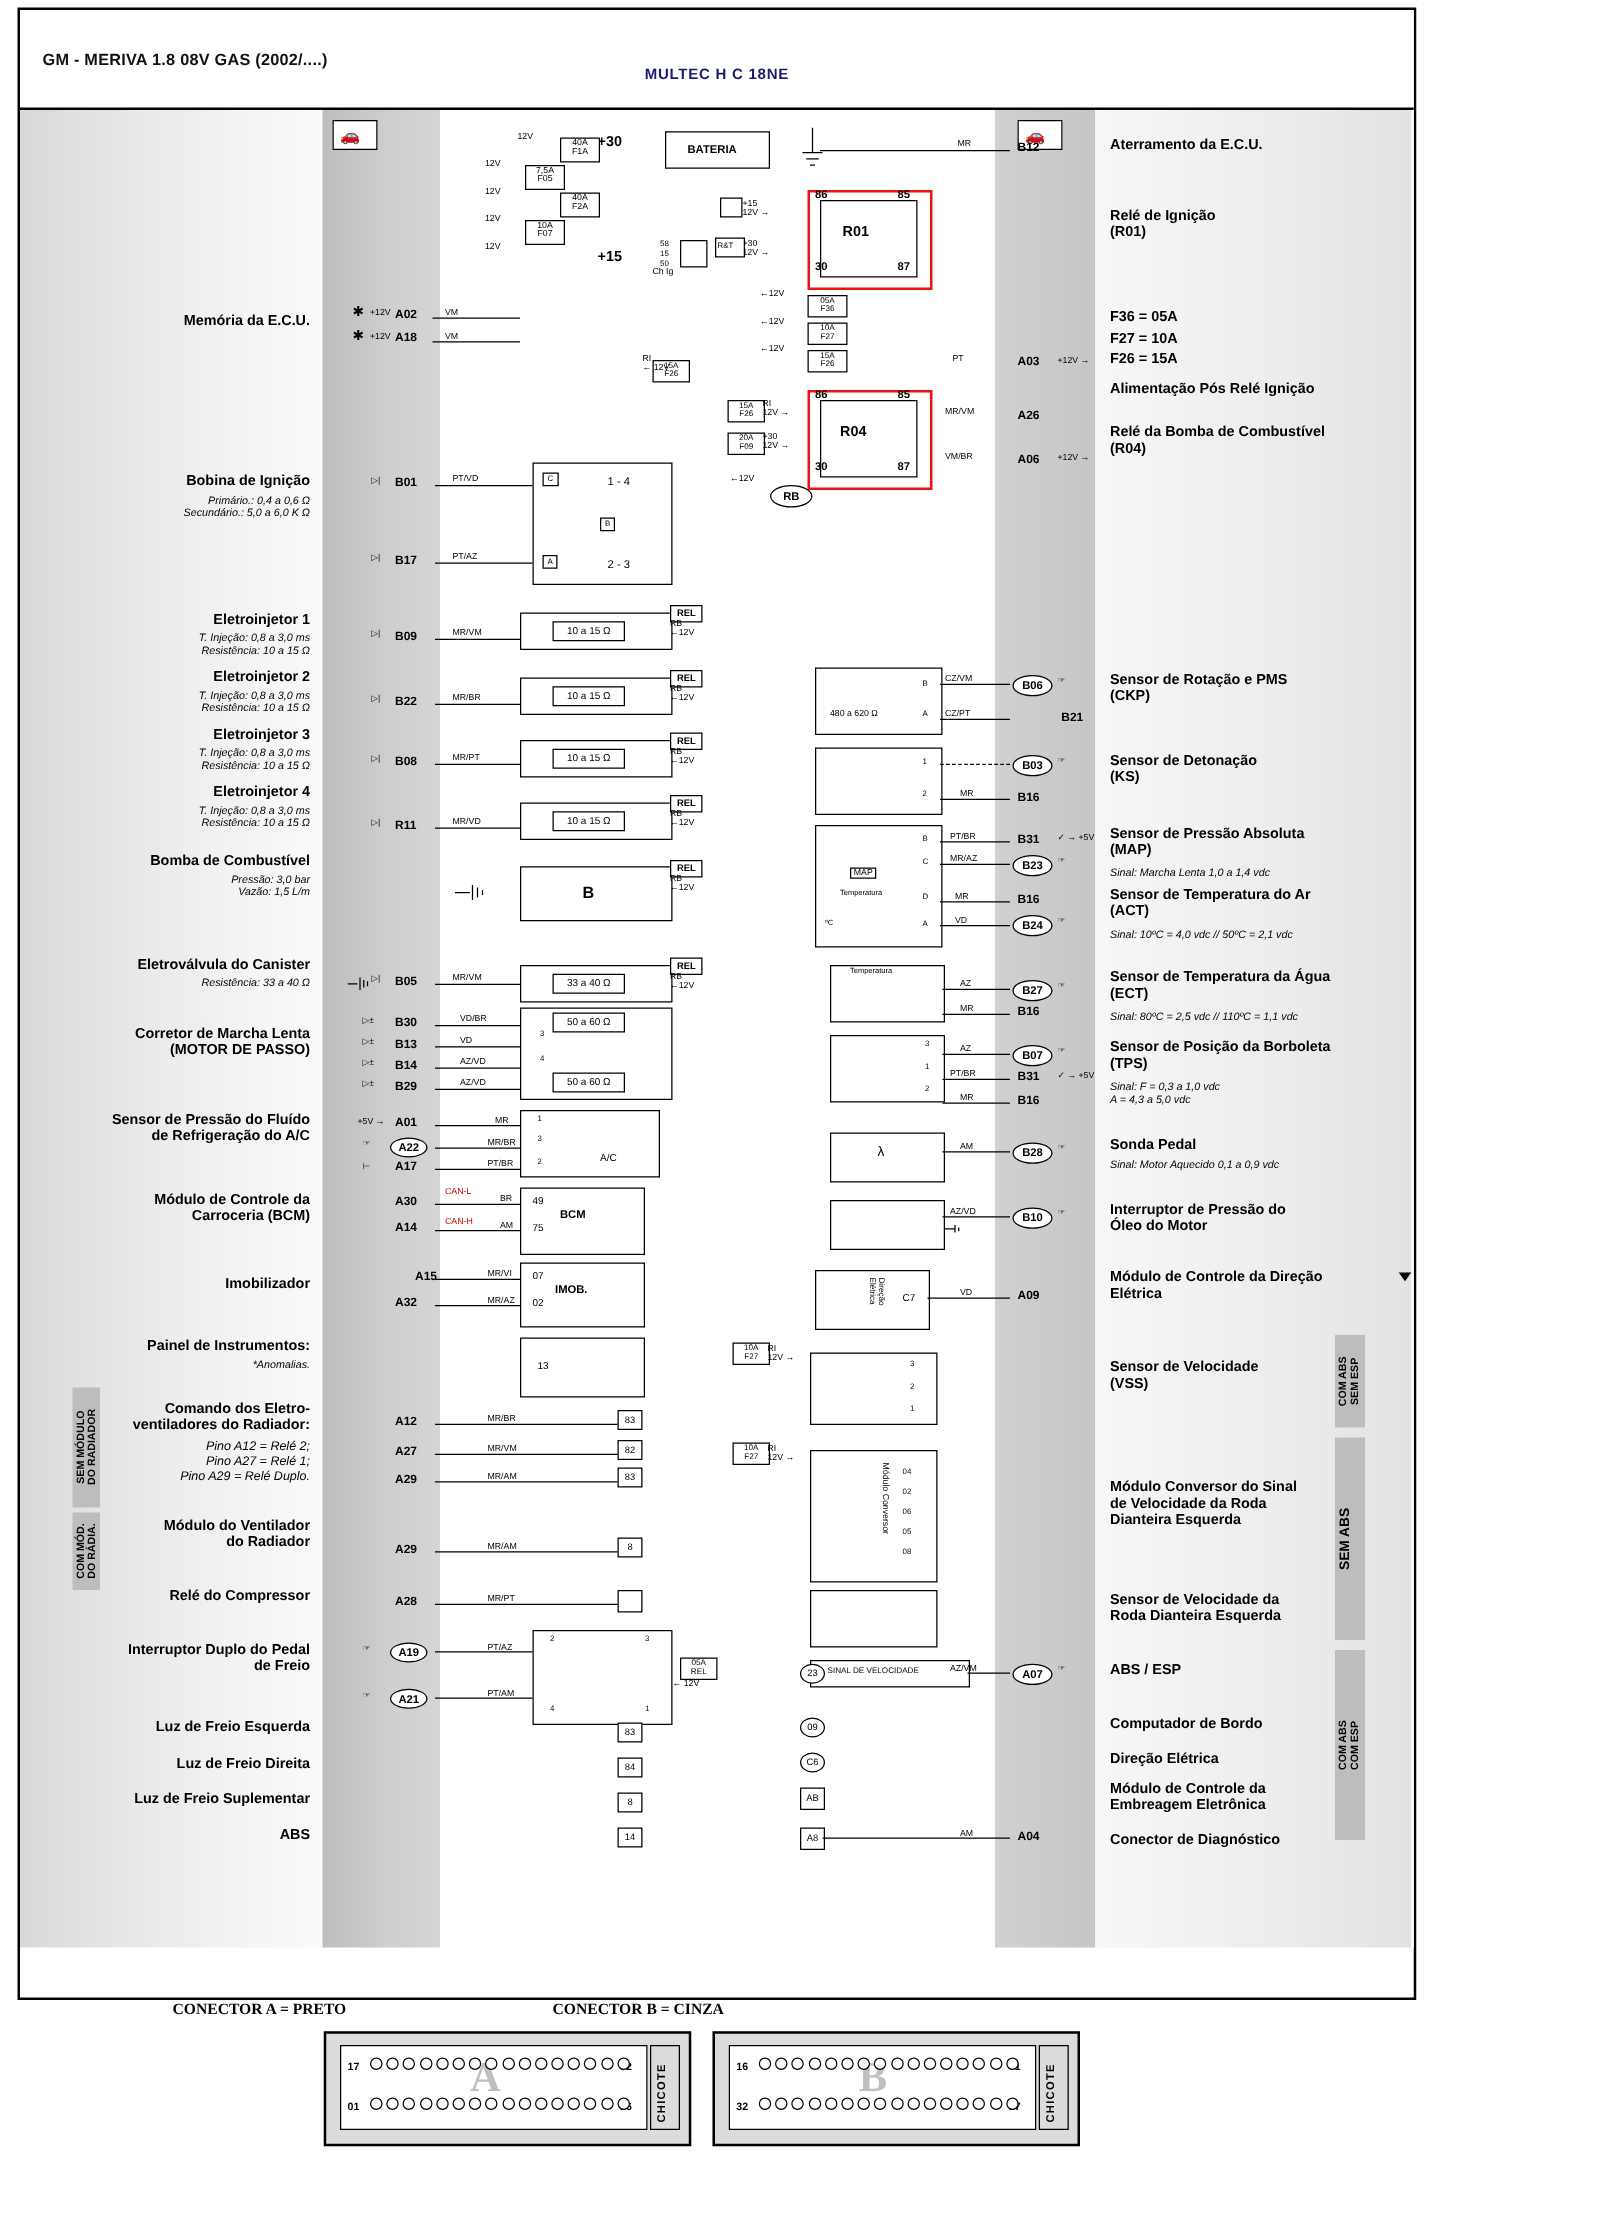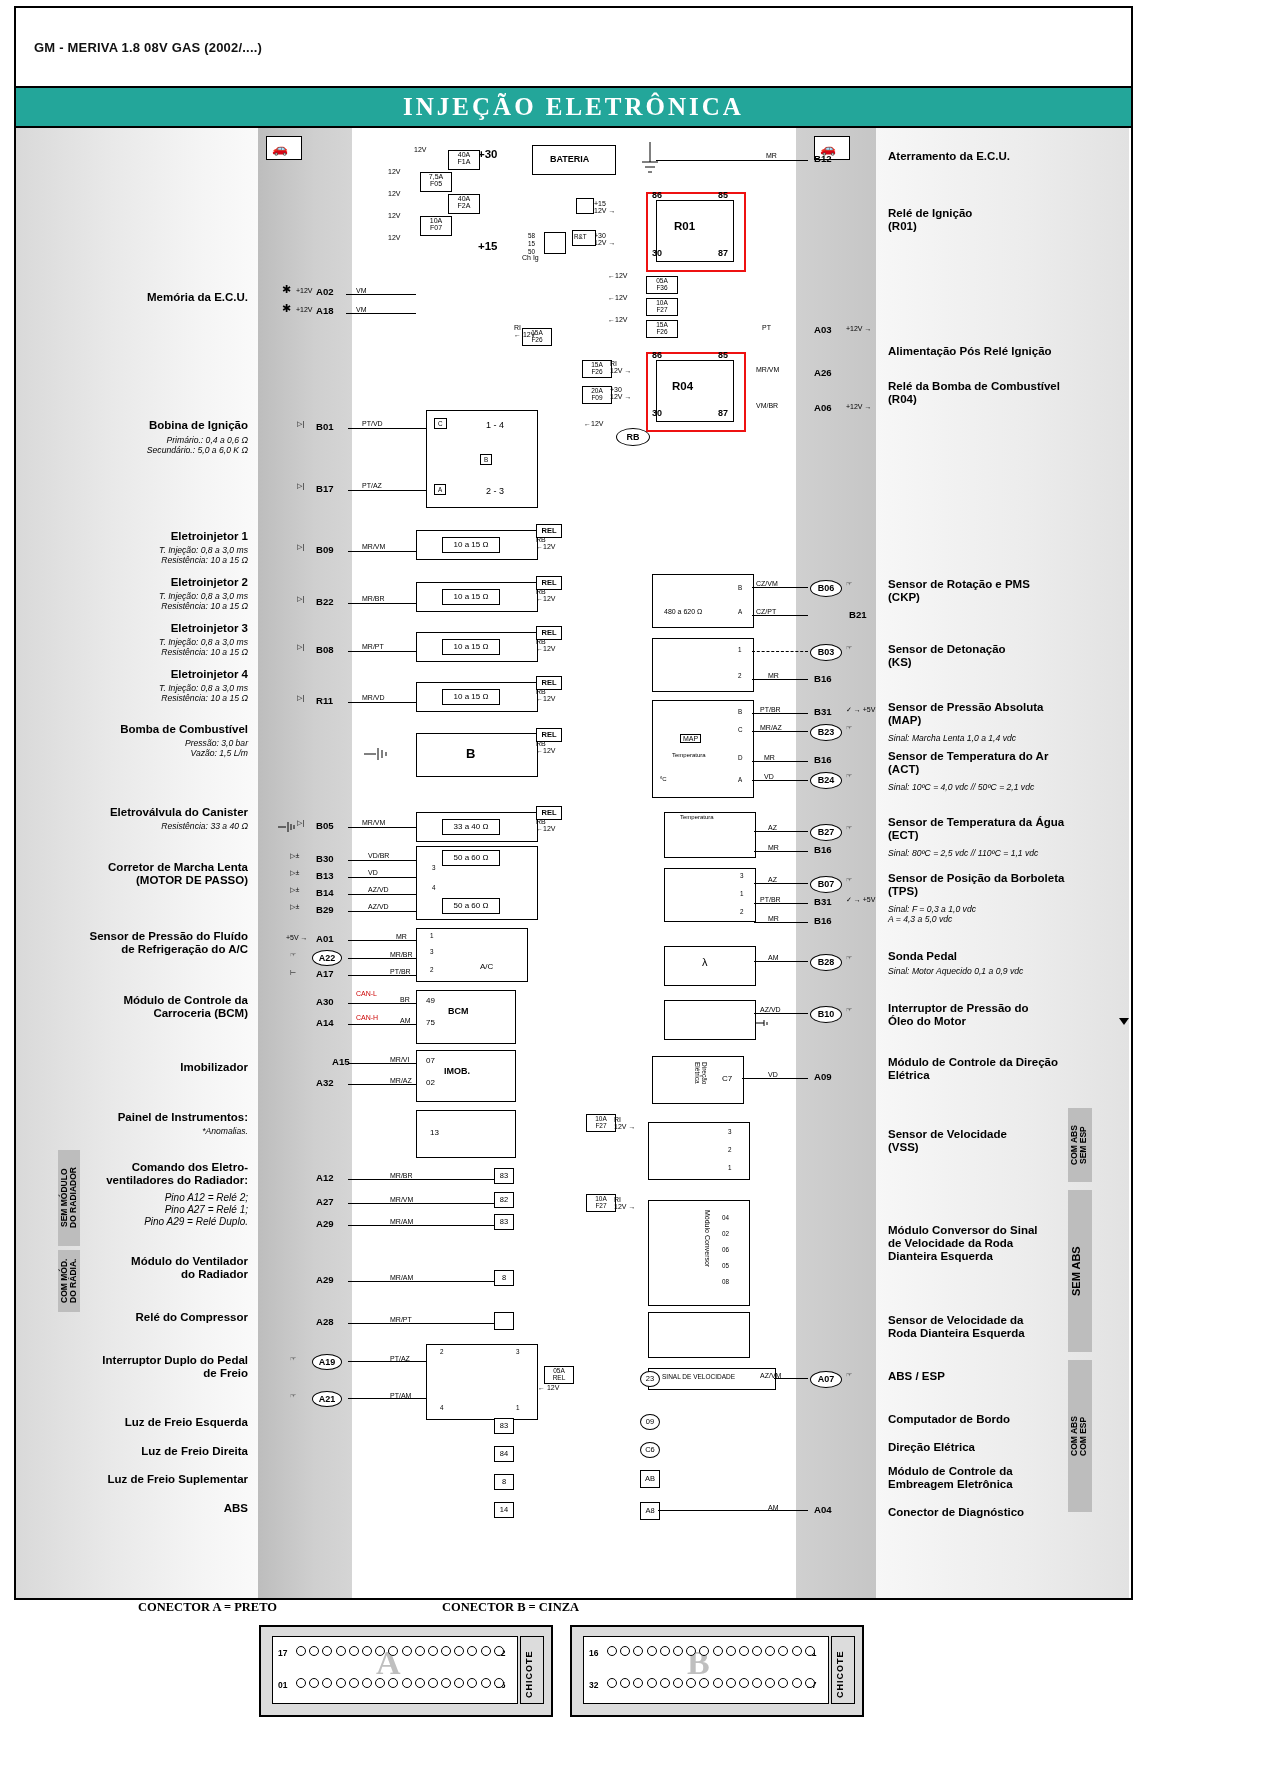--- a/index.html
+++ b/index.html
@@ -63,23 +63,21 @@
 </style>
 </head>
 <body>
 
 <div id="page">
 
   <div id="sheet">
 
     <div class="hdr">
       <div class="hdr-left">GM - MERIVA 1.8 08V GAS (2002/....)</div>
-    </div>
-    <div class="titlebar">
-      <span>INJEÇÃO ELETRÔNICA</span>
+      <div class="hdr-c2">MULTEC H C 18NE</div>
     </div>
 
     <div id="body">
       <div class="gradL"></div>
       <div class="gradM"></div>
       <div class="gradR"></div>
       <div class="gradR2"></div>
 
       <div class="box" style="left:250px;top:8px;width:34px;height:22px;"></div>
       <div class="mini" style="left:256px;top:13px;font-size:13px;">🚗</div>
@@ -535,20 +533,23 @@
       <div class="tiny" style="left:752px;top:787px;">MR</div>
       <div class="tiny" style="left:752px;top:826px;">AM</div>
       <div class="tiny" style="left:744px;top:878px;">AZ/VD</div>
       <div class="tiny" style="left:752px;top:943px;">VD</div>
       <div class="tiny" style="left:744px;top:1244px;">AZ/VM</div>
       <div class="tiny" style="left:752px;top:1376px;">AM</div>
 
       <div class="lbl b" style="left:872px;top:22px;width:236px;">Aterramento da E.C.U.</div>
       <div class="lbl b" style="left:872px;top:79px;width:236px;white-space:pre-line;">Relé de Ignição
 (R01)</div>
+      <div class="lbl b" style="left:872px;top:158px;width:236px;white-space:pre-line;line-height:1.45;">F36 = 05A
+F27 = 10A
+F26 = 15A</div>
       <div class="lbl b" style="left:872px;top:217px;width:236px;">Alimentação Pós Relé Ignição</div>
       <div class="lbl b" style="left:872px;top:252px;width:236px;white-space:pre-line;">Relé da Bomba de Combustível
 (R04)</div>
       <div class="lbl b" style="left:872px;top:450px;width:236px;white-space:pre-line;">Sensor de Rotação e PMS
 (CKP)</div>
       <div class="lbl b" style="left:872px;top:515px;width:236px;white-space:pre-line;">Sensor de Detonação
 (KS)</div>
       <div class="lbl b" style="left:872px;top:573px;width:236px;white-space:pre-line;">Sensor de Pressão Absoluta
 (MAP)</div>
       <div class="sub" style="position:absolute;left:872px;top:605px;width:236px;">Sinal: Marcha Lenta 1,0 a 1,4 vdc</div>

